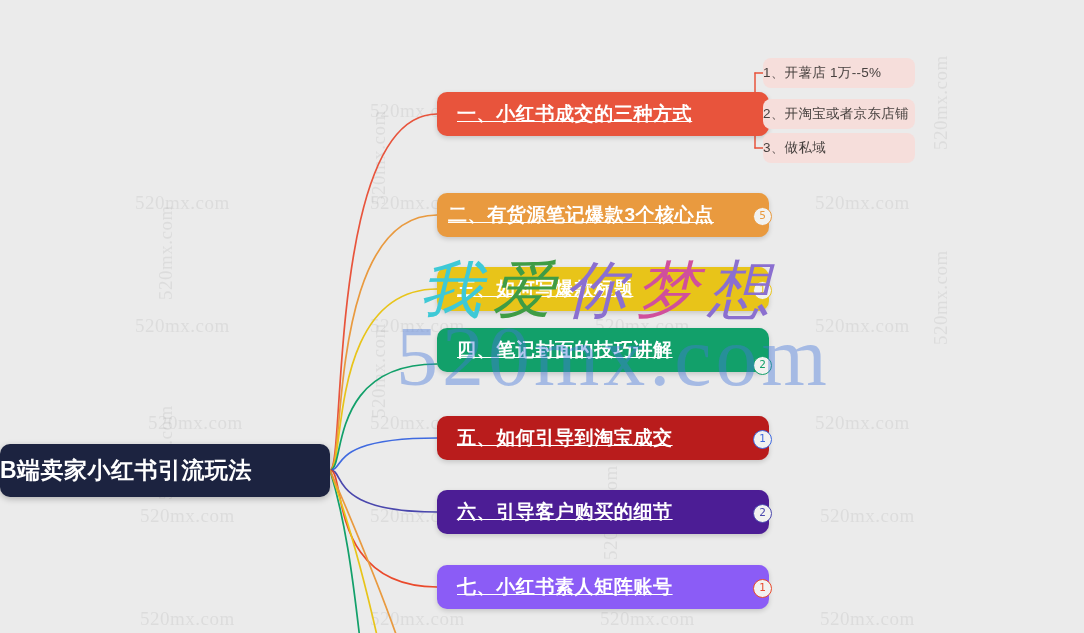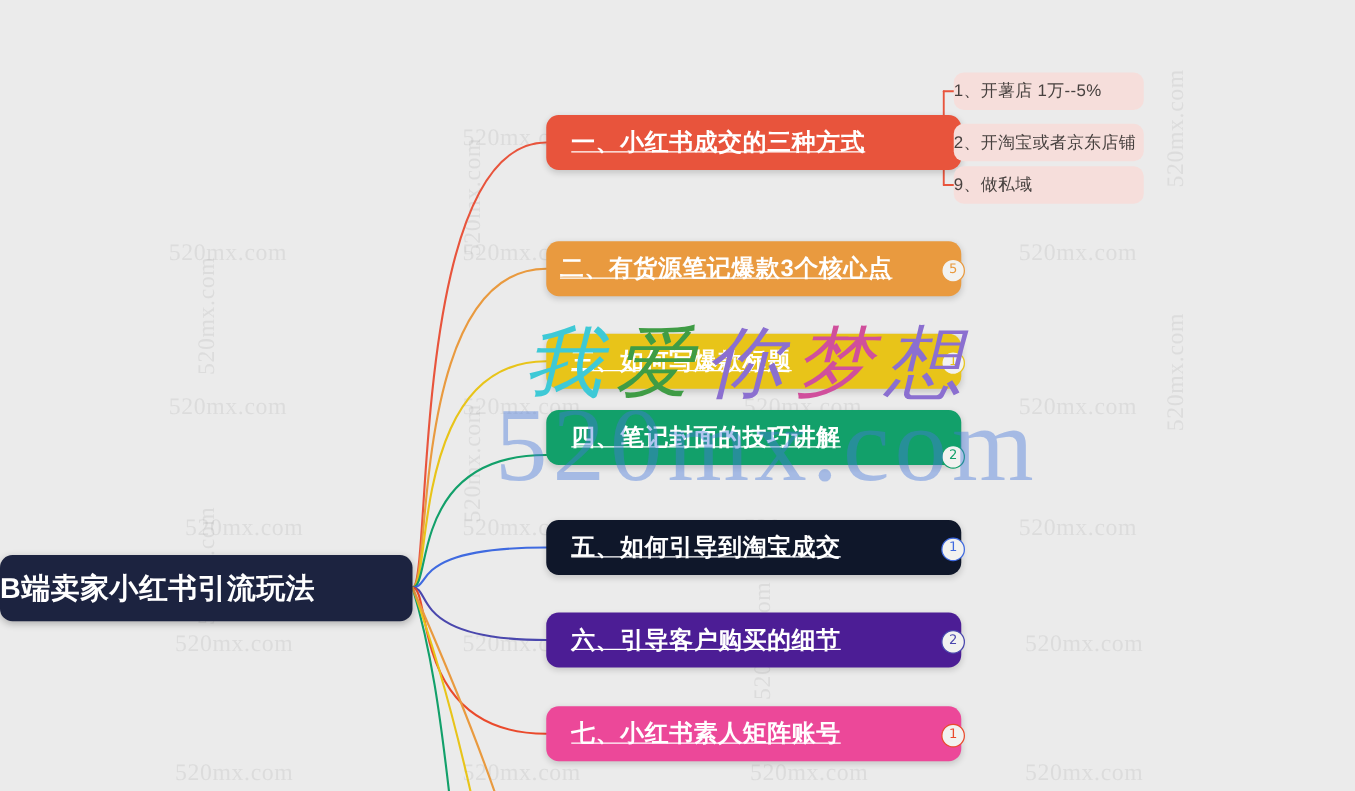--- a/index.html
+++ b/index.html
@@ -218,41 +218,41 @@
       <div class="node branch" style="top: 92px; background: rgb(232, 84, 60);">
         <span>一、小红书成交的三种方式</span>
       </div>
       <div class="node leaf" style="left: 763px; top: 58px; background: rgb(246, 222, 219);">
         <span>1、开薯店 1万--5%</span>
       </div>
       <div class="node leaf" style="left: 763px; top: 99px; background: rgb(246, 222, 219);">
         <span>2、开淘宝或者京东店铺</span>
       </div>
       <div class="node leaf" style="left: 763px; top: 133px; background: rgb(246, 222, 219);">
-        <span>9、做私域</span>
+        <span>3、做私域</span>
       </div>
       <div class="node branch" style="top: 193px; background: rgb(233, 154, 63); padding-left: 11px;">
         <span>二、有货源笔记爆款3个核心点</span>
       </div>
       <div class="badge" style="left: 753px; top: 206.5px; border-color: rgb(233, 154, 63); color: rgb(233, 154, 63);">5</div>
       <div class="node branch" style="top: 267px; background: rgb(232, 196, 25);">
         <span>三、如何写爆款标题</span>
       </div>
       <div class="badge" style="left: 753px; top: 280.5px; border-color: rgb(232, 196, 25); color: rgb(232, 196, 25);">1</div>
       <div class="node branch" style="top: 328px; background: rgb(18, 160, 106); align-items: center;">
         <span>四、笔记封面的技巧讲解</span>
       </div>
       <div class="badge" style="left: 753px; top: 355.5px; border-color: rgb(18, 160, 106); color: rgb(18, 160, 106);">2</div>
-      <div class="node branch" style="top: 416px; background: #0f172a;">
+      <div class="node branch" style="top: 416px; background: #b91c1c;">
         <span>五、如何引导到淘宝成交</span>
       </div>
       <div class="badge" style="left: 753px; top: 429.5px; border-color: rgb(63, 106, 224); color: rgb(63, 106, 224);">1</div>
       <div class="node branch" style="top: 490px; background: #4c1d95;">
         <span>六、引导客户购买的细节</span>
       </div>
       <div class="badge" style="left: 753px; top: 503.5px; border-color: rgb(74, 71, 173); color: rgb(74, 71, 173);">2</div>
-      <div class="node branch" style="top: 565px; background: #ec4899;">
+      <div class="node branch" style="top: 565px; background: #8b5cf6;">
         <span>七、小红书素人矩阵账号</span>
       </div>
       <div class="badge" style="left: 753px; top: 578.5px; border-color: rgb(234, 74, 44); color: rgb(234, 74, 44);">1</div>
     </div>
 
 </div>
 
 </body></html>

